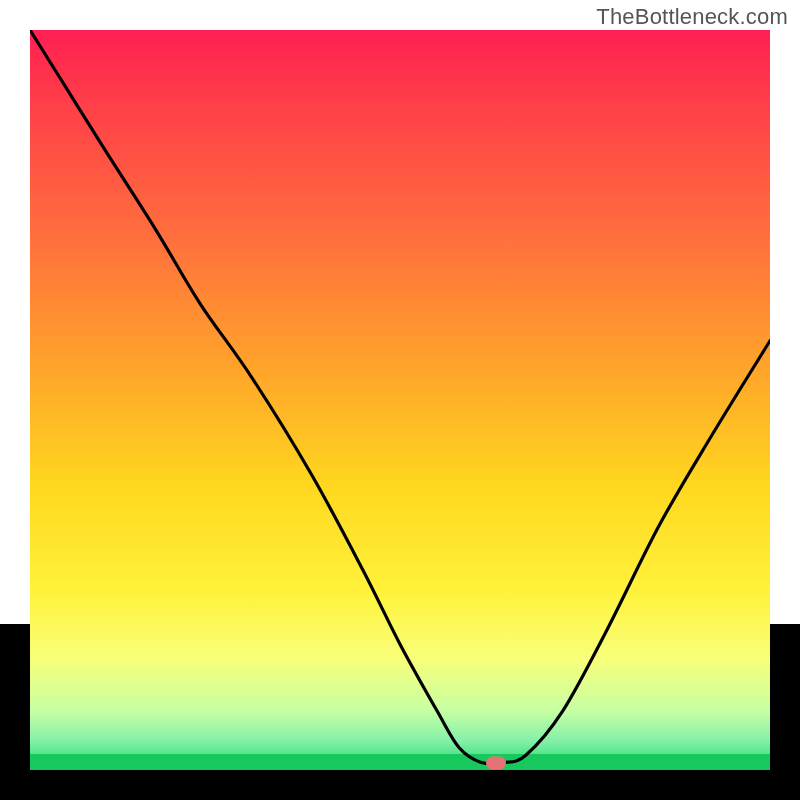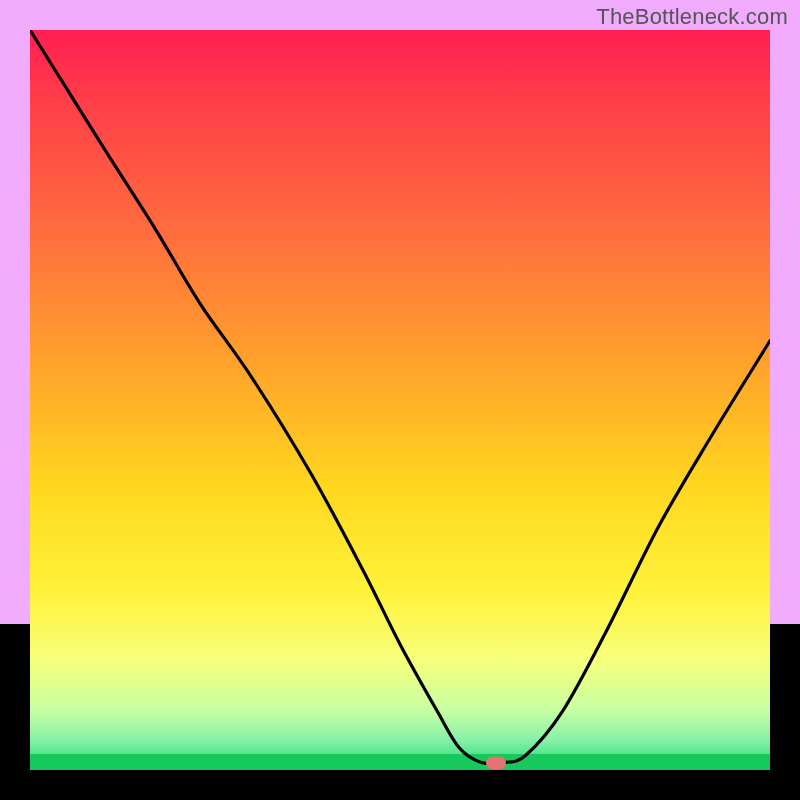--- a/index.html
+++ b/index.html
@@ -8,21 +8,21 @@
     width: 800px;
     height: 800px;
     background: #000;
     font-family: Arial, Helvetica, sans-serif;
     overflow: hidden;
   }
   .container {
     position: relative;
     width: 800px;
     height: 624px;
-    background: #f0abfc;
+    background: #ffffff;
   }
   .watermark {
     position: absolute;
     top: 4px;
     right: 12px;
     color: #555;
     font-size: 22px;
     font-weight: 500;
     z-index: 30;
     letter-spacing: 0.2px;

